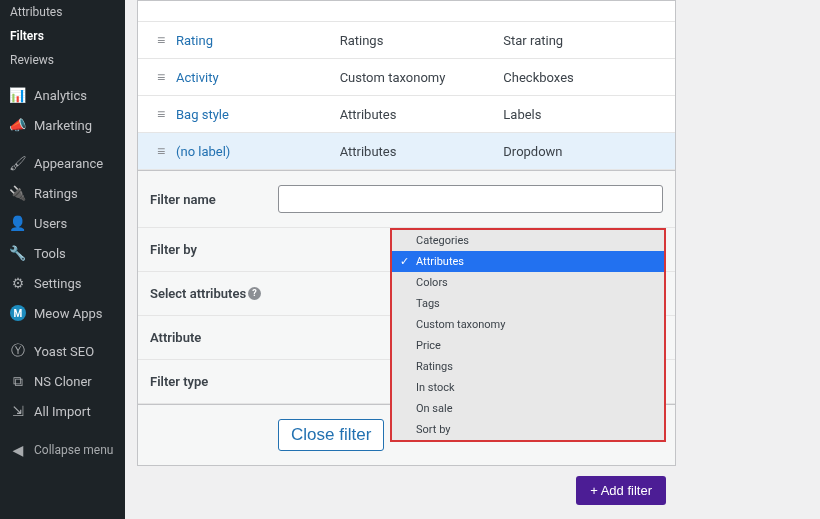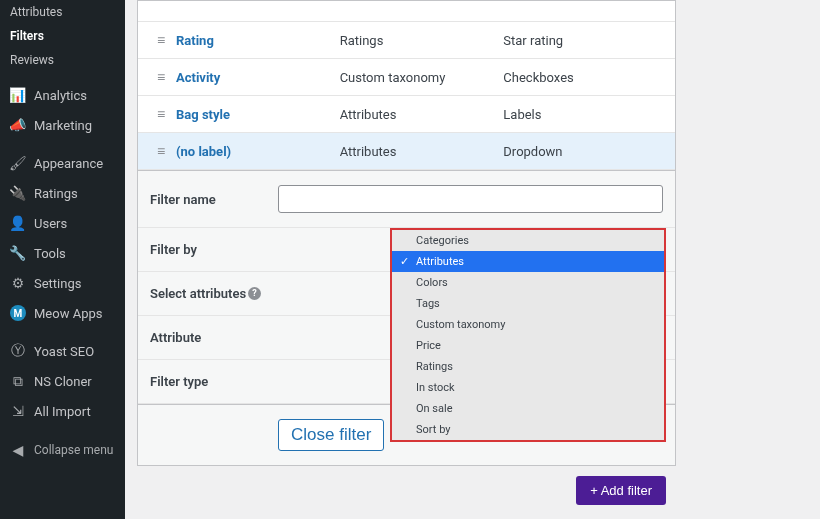--- a/index.html
+++ b/index.html
@@ -12,21 +12,21 @@
 .sidebar-sep { height: 8px; }
 .ic { width: 16px; height: 16px; display: inline-flex; align-items: center; justify-content: center; font-size: 14px; color: #a7aaad; }
 .meow-ic { width: 16px; height: 16px; border-radius: 50%; background: #1e8cbe; color: #fff; font-size: 10px; display: inline-flex; align-items: center; justify-content: center; font-weight: bold; }
 .collapse { display: flex; align-items: center; gap: 8px; padding: 8px 10px; margin-top: 8px; color: #a7aaad; cursor: pointer; font-size: 12px; }
 .main { flex: 1; background: #f0f0f1; padding: 0 12px 12px 12px; overflow: hidden; position: relative; }
 .tbl { border: 1px solid #c3c4c7; background: #fff; margin-top: 0; }
 .row { display: grid; grid-template-columns: 30px 1fr 1fr 1fr; align-items: center; border-bottom: 1px solid #e5e5e5; padding: 10px 8px; font-size: 13px; }
 .row.head-gap { height: 18px; border-bottom: 1px solid #e5e5e5; }
 .row.sel { background: #e5f1fb; }
 .drag { color: #8c8f94; cursor: grab; font-size: 14px; text-align: center; }
-.link { color: #2271b1; font-weight: 700; cursor: pointer; }
+.link { color: #2271b1; font-weight: 400; cursor: pointer; }
 .form-sec { border: 1px solid #c3c4c7; border-top: none; background: #f6f7f7; }
 .form-row { display: grid; grid-template-columns: 128px 1fr; align-items: center; padding: 14px 12px; border-bottom: 1px solid #e5e5e5; }
 .form-label { font-weight: 600; color: #3c434a; font-size: 13px; display: flex; align-items: center; gap: 2px; }
 .help-ic { display: inline-block; width: 13px; height: 13px; border-radius: 50%; background: #8c8f94; color: #fff; font-size: 9px; text-align: center; line-height: 13px; font-weight: bold; }
 .text-input { width: 100%; border: 1px solid #8c8f94; border-radius: 3px; padding: 4px 8px; font-size: 13px; height: 28px; background: #fff; }
 .dropdown-box { position: absolute; left: 265px; right: 22px; top: 228px; background: #e8e8e8; border: 2.5px solid #d63638; z-index: 100; }
 .dd-item { padding: 4px 24px; font-size: 11px; color: #3c434a; cursor: pointer; position: relative; }
 .dd-item.sel { background: #2271f0; color: #fff; }
 .dd-item.sel::before { content: "✓"; position: absolute; left: 8px; }
 .close-btn { display: inline-block; border: 1px solid #2271b1; background: #fff; color: #2271b1; padding: 5px 12px; border-radius: 3px; font-size: 17px; cursor: pointer; }

